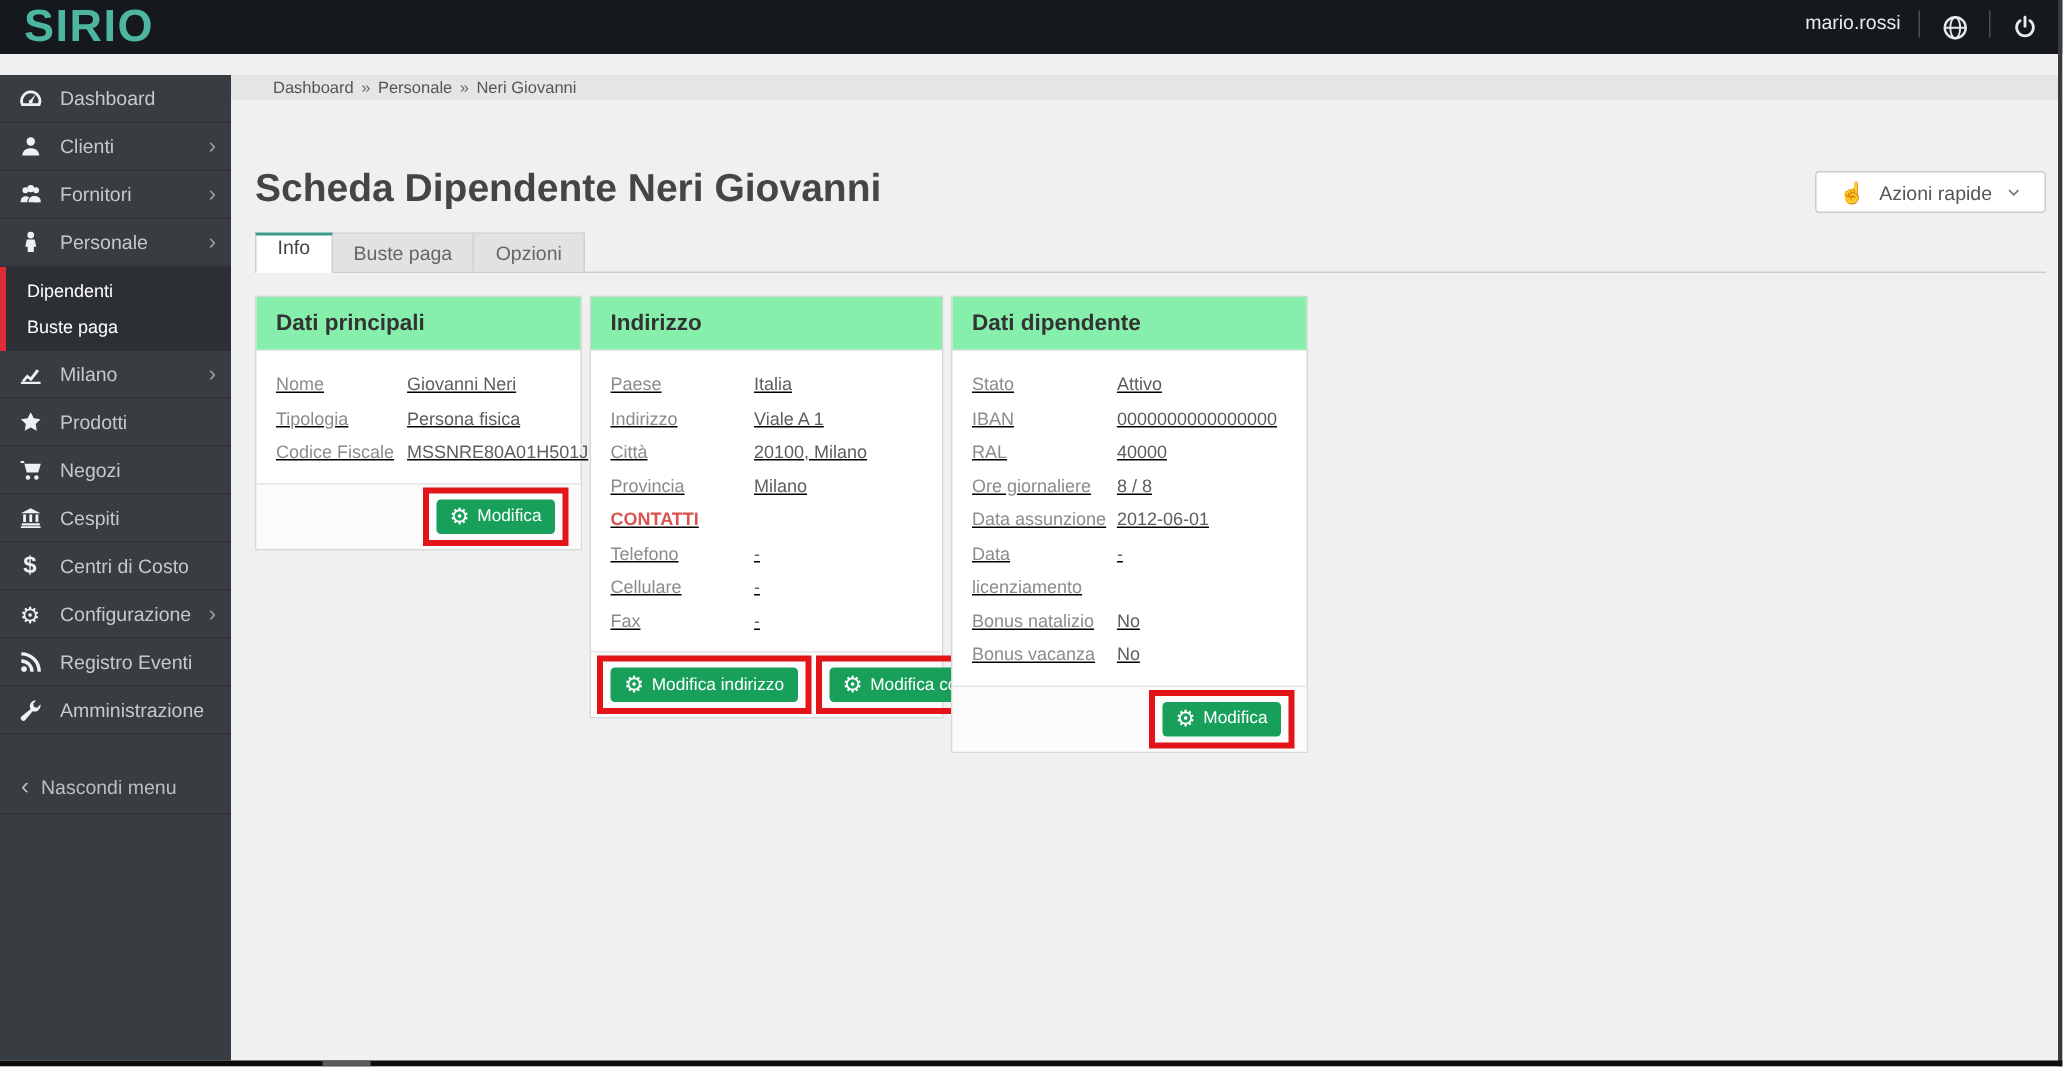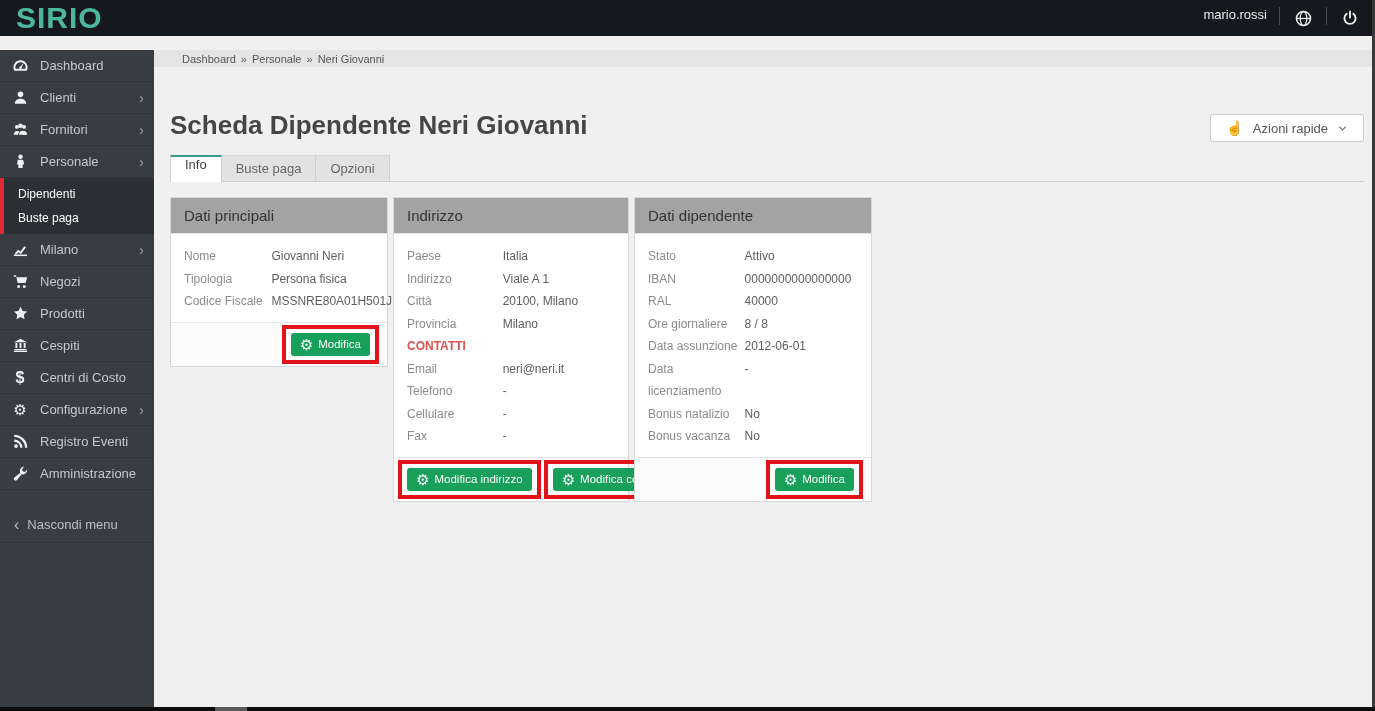--- a/index.html
+++ b/index.html
@@ -48,23 +48,23 @@
   .tab { padding:5px 14px; background:#e2e2e2; border-top:1px solid #d6d6d6; border-right:1px solid #cfcfcf;
          color:#666; font-size:13px; cursor:pointer; }
   .tab:first-child { border-left:1px solid #cfcfcf; }
   .tab.active { background:#fff; border-top:2px solid #3a9c85; padding-top:0; color:#444;
                 margin-bottom:-1px; }
 
   
   .panels { display:flex; gap:5px; margin-top:15px; align-items:flex-start; }
   .panel { background:#fff; border:1px solid #d8d8d8; }
   .panel.p0 { width:218px; } .panel.p1 { width:236px; } .panel.p2 { width:238px; }
-  .panel-header { padding:9px 13px; font-size:15px; font-weight:normal; color:#333;
-                  border-bottom:1px solid #e5e5e5; background:#a3a3a3; }
-  .panel-body { padding:11px 13px 9px 13px; }
+  .panel-header { padding:9px 13px; font-size:15px; font-weight:bold; color:#333;
+                  border-bottom:1px solid #e5e5e5; background:#86efac; }
+  .panel-body { padding:11px 13px 9px 13px;text-decoration:underline; }
   .field-row { display:flex; font-size:12px; line-height:22.5px; }
   .field-row .lbl { width:46%; color:#8b8b8b; flex-shrink:0; }
   .field-row .val { color:#5d5d5d; }
   .section-label { color:#d9534f; font-weight:bold; font-size:12px; line-height:22.5px; }
   .panel-footer { border-top:1px solid #e5e5e5; background:#fbfbfb; padding:2px 8px; display:flex;
                   align-items:center; gap:3px; min-height:44px; }
   .panel-footer.right { justify-content:flex-end; }
   .panel-footer.left  { justify-content:flex-start; padding:2px 4px; }
   .annot { border:4px solid #e3131a; padding:4px 5px; display:inline-flex; }
   .btn-green { background:#18a05b; color:#fff; border:none; border-radius:3px; padding:4px 9px;
@@ -157,34 +157,34 @@
             <path d="M1 13.4h14V15H1z"></path>
             <path d="M1.8 12.4l3.6-4.2 2.5 2 4.3-5.8 1.7 1.2-5.6 7.4-2.6-2.1-2.6 3z"></path>
           </svg>
         </span>
         <span>Milano</span>
         <span class="chev">›</span>
       </div>
       <div class="side-item">
         <span class="icon">
           <svg width="15" height="15" viewBox="0 0 16 16" fill="currentColor">
+            <path d="M8 .8l2.2 4.4 4.8.7-3.5 3.4.8 4.8L8 11.8 3.7 14.1l.8-4.8L1 5.9l4.8-.7z"></path>
+          </svg>
+        </span>
+        <span>Prodotti</span>
+      </div>
+      <div class="side-item">
+        <span class="icon">
+          <svg width="15" height="15" viewBox="0 0 16 16" fill="currentColor">
             <path d="M.8 1.4h2.4l.5 2H15.2l-1.9 6.2H5.1L3.8 4.6l-.4-1.7H.8z"></path>
             <circle cx="6" cy="13.2" r="1.6"></circle>
             <circle cx="12" cy="13.2" r="1.6"></circle>
           </svg>
         </span>
         <span>Negozi</span>
-      </div>
-      <div class="side-item">
-        <span class="icon">
-          <svg width="15" height="15" viewBox="0 0 16 16" fill="currentColor">
-            <path d="M8 .8l2.2 4.4 4.8.7-3.5 3.4.8 4.8L8 11.8 3.7 14.1l.8-4.8L1 5.9l4.8-.7z"></path>
-          </svg>
-        </span>
-        <span>Prodotti</span>
       </div>
       <div class="side-item">
         <span class="icon">
           <svg width="15" height="15" viewBox="0 0 16 16" fill="currentColor">
             <path d="M8 .8 15 4.4H1z"></path>
             <path d="M2.6 5.4h2v5.2h-2zM7 5.4h2v5.2H7zM11.4 5.4h2v5.2h-2z"></path>
             <path d="M1.6 11.6h12.8v1.5H1.6zM1 13.6h14V15H1z"></path>
           </svg>
         </span>
         <span>Cespiti</span>
@@ -289,24 +289,20 @@
             <div class="field-row">
               <span class="lbl">Città</span>
               <span class="val">20100, Milano</span>
             </div>
             <div class="field-row">
               <span class="lbl">Provincia</span>
               <span class="val">Milano</span>
             </div>
             <div class="section-label">CONTATTI</div>
             <div class="field-row">
-              <span class="lbl">Email</span>
-              <span class="val">neri@neri.it</span>
-            </div>
-            <div class="field-row">
               <span class="lbl">Telefono</span>
               <span class="val">-</span>
             </div>
             <div class="field-row">
               <span class="lbl">Cellulare</span>
               <span class="val">-</span>
             </div>
             <div class="field-row">
               <span class="lbl">Fax</span>
               <span class="val">-</span>

